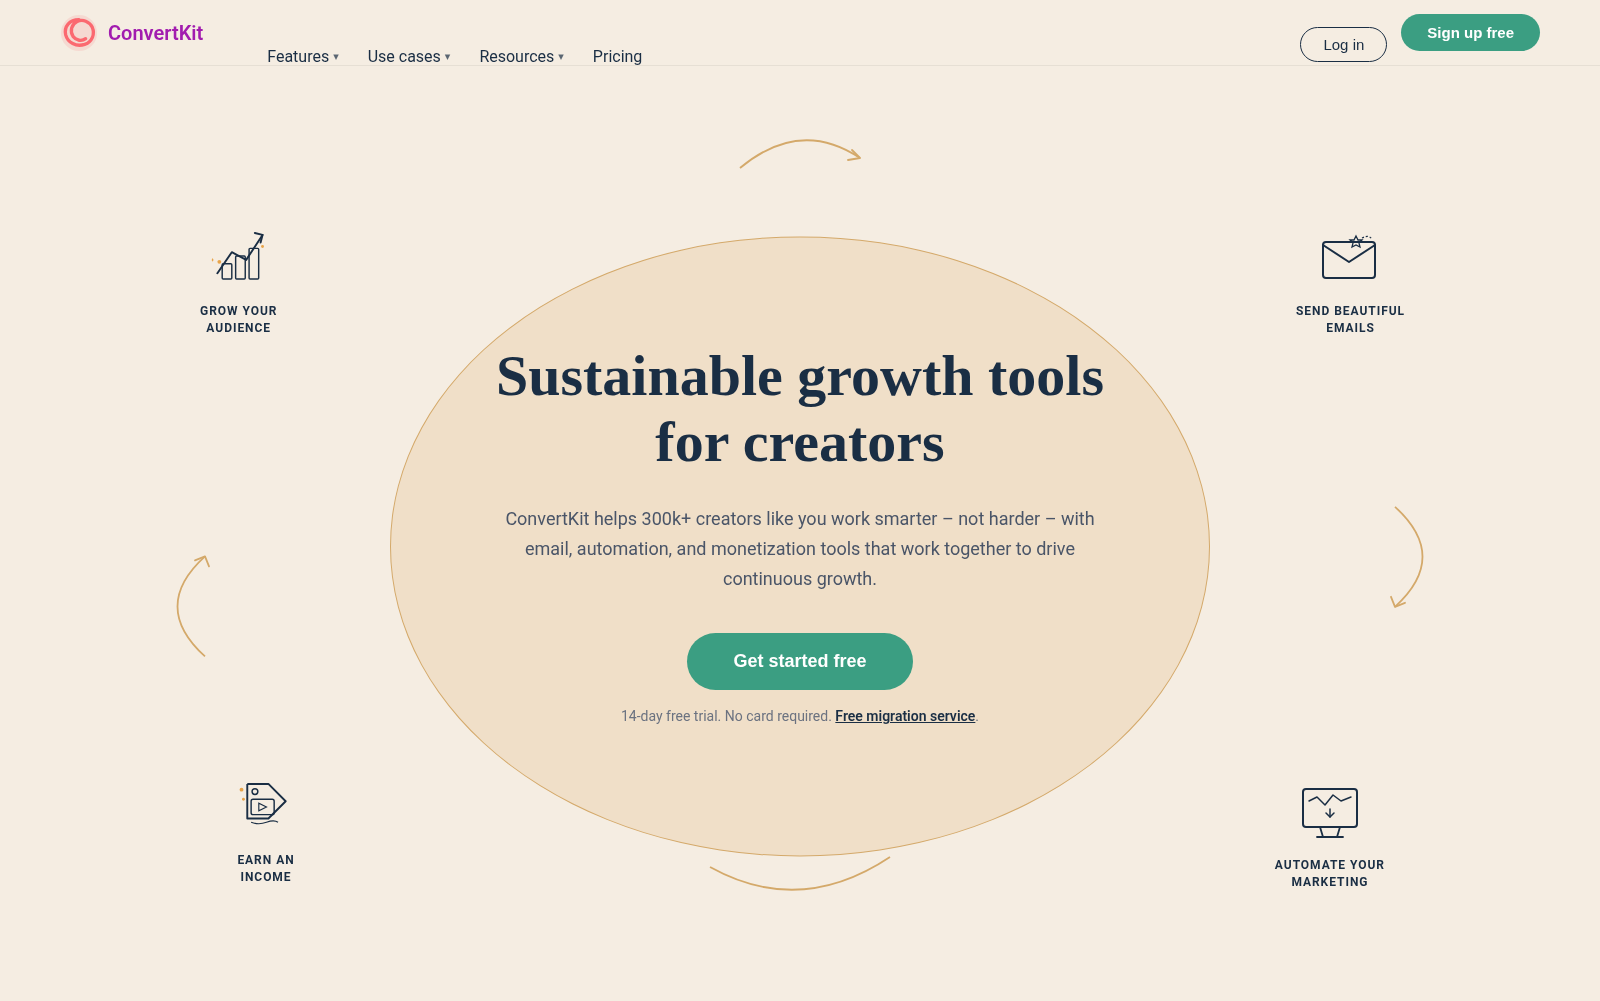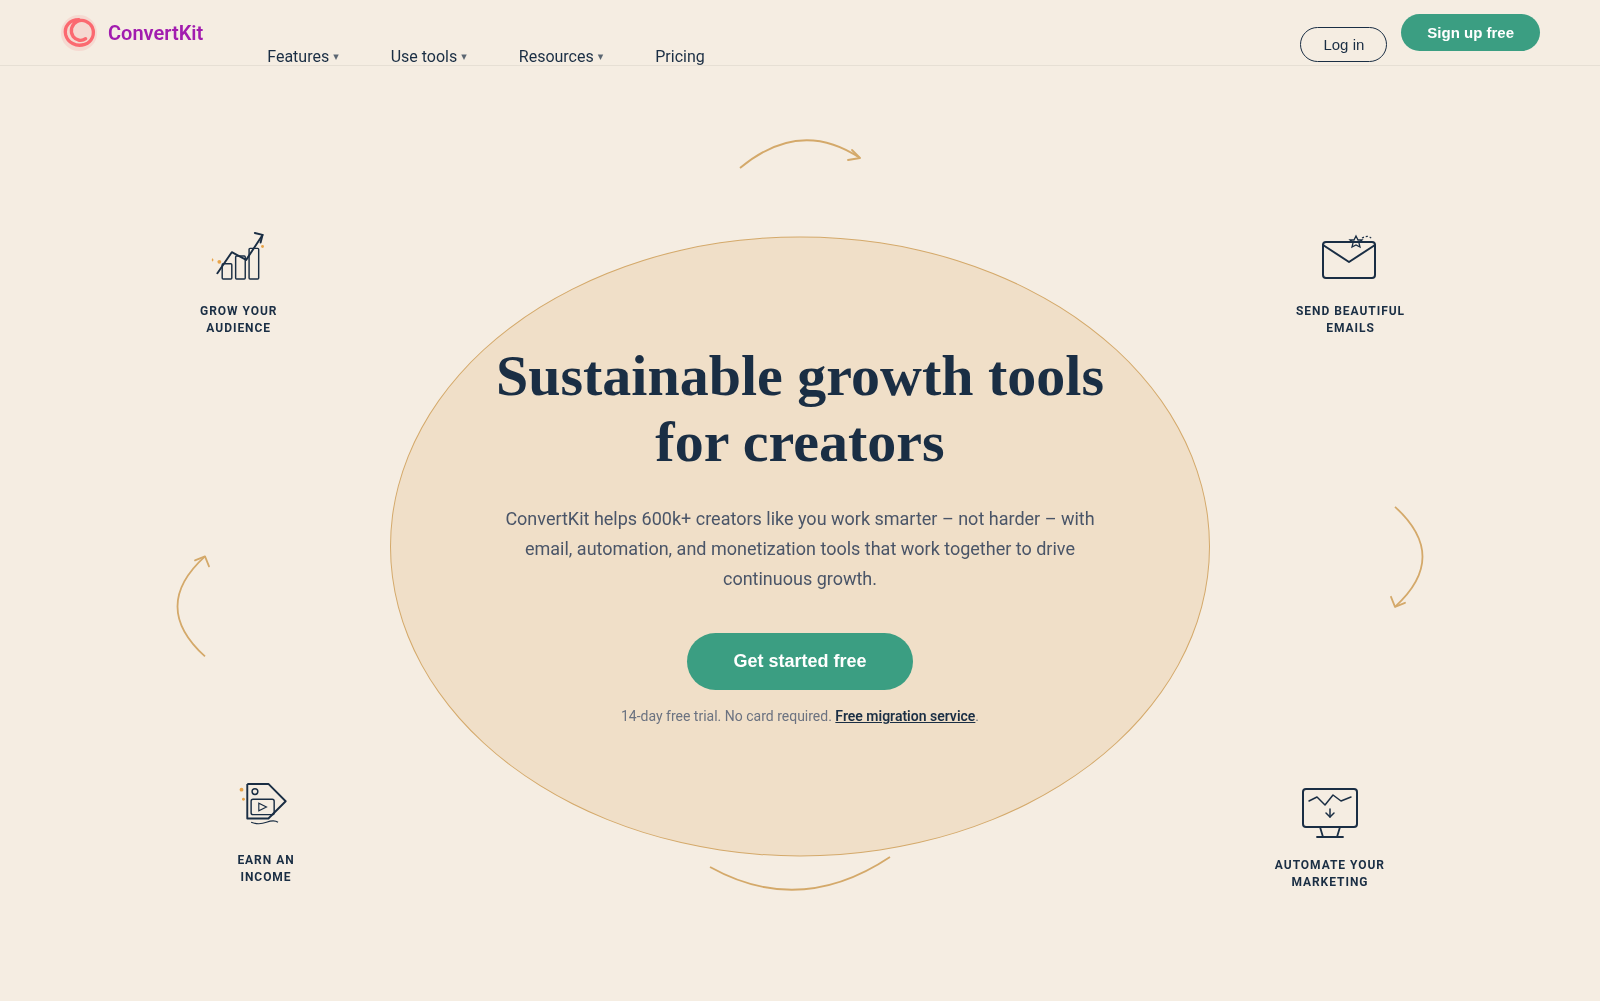--- a/index.html
+++ b/index.html
@@ -37,21 +37,21 @@
 
     .logo-text {
       font-size: 20px;
       font-weight: 600;
       color: #a21caf;
     }
 
     .nav-links {
       display: flex;
       align-items: center;
-      gap: 24px;
+      gap: 1px;
       flex: 1;
       margin-top: 48px;
     }
 
     .nav-item {
       display: flex;
       align-items: center;
       gap: 4px;
       padding: 8px 14px;
       font-size: 16px;
@@ -264,21 +264,21 @@
     </svg>
     <span class="logo-text">ConvertKit</span>
   </a>
 
   <div class="nav-links">
     <div class="nav-item">
       <span>Features</span>
       <span class="nav-chevron">▾</span>
     </div>
     <div class="nav-item">
-      <span>Use tools</span>
+      <span>Use cases</span>
       <span class="nav-chevron">▾</span>
     </div>
     <div class="nav-item">
       <span>Resources</span>
       <span class="nav-chevron">▾</span>
     </div>
     <div class="nav-item">
       <span>Pricing</span>
     </div>
   </div>
@@ -318,21 +318,21 @@
     <svg width="200" height="60" viewBox="0 0 200 60" fill="none">
       <path d="M190 15 Q100 75 10 25" stroke="#d4a96a" stroke-width="1.8" fill="none"></path>
     </svg>
   </div>
 
   <div class="hero-content">
     <h1 class="hero-title">
       <span>Sustainable growth tools</span><br>
       <span>for creators</span>
     </h1>
-    <p class="hero-subtitle">ConvertKit helps 600k+ creators like you work smarter – not harder – with email, automation, and monetization tools that work together to drive continuous growth.</p>
+    <p class="hero-subtitle">ConvertKit helps 300k+ creators like you work smarter – not harder – with email, automation, and monetization tools that work together to drive continuous growth.</p>
     <button class="btn-get-started">Get started free</button>
     <p class="hero-trial">
       <span>14-day free trial. No card required.</span>
       <a href="#">Free migration service</a>.
     </p>
   </div>
 
   <div class="feature-item feat-grow">
     <div class="feature-icon-wrap">
       <svg width="75" height="70" viewBox="0 0 75 70" fill="none">

